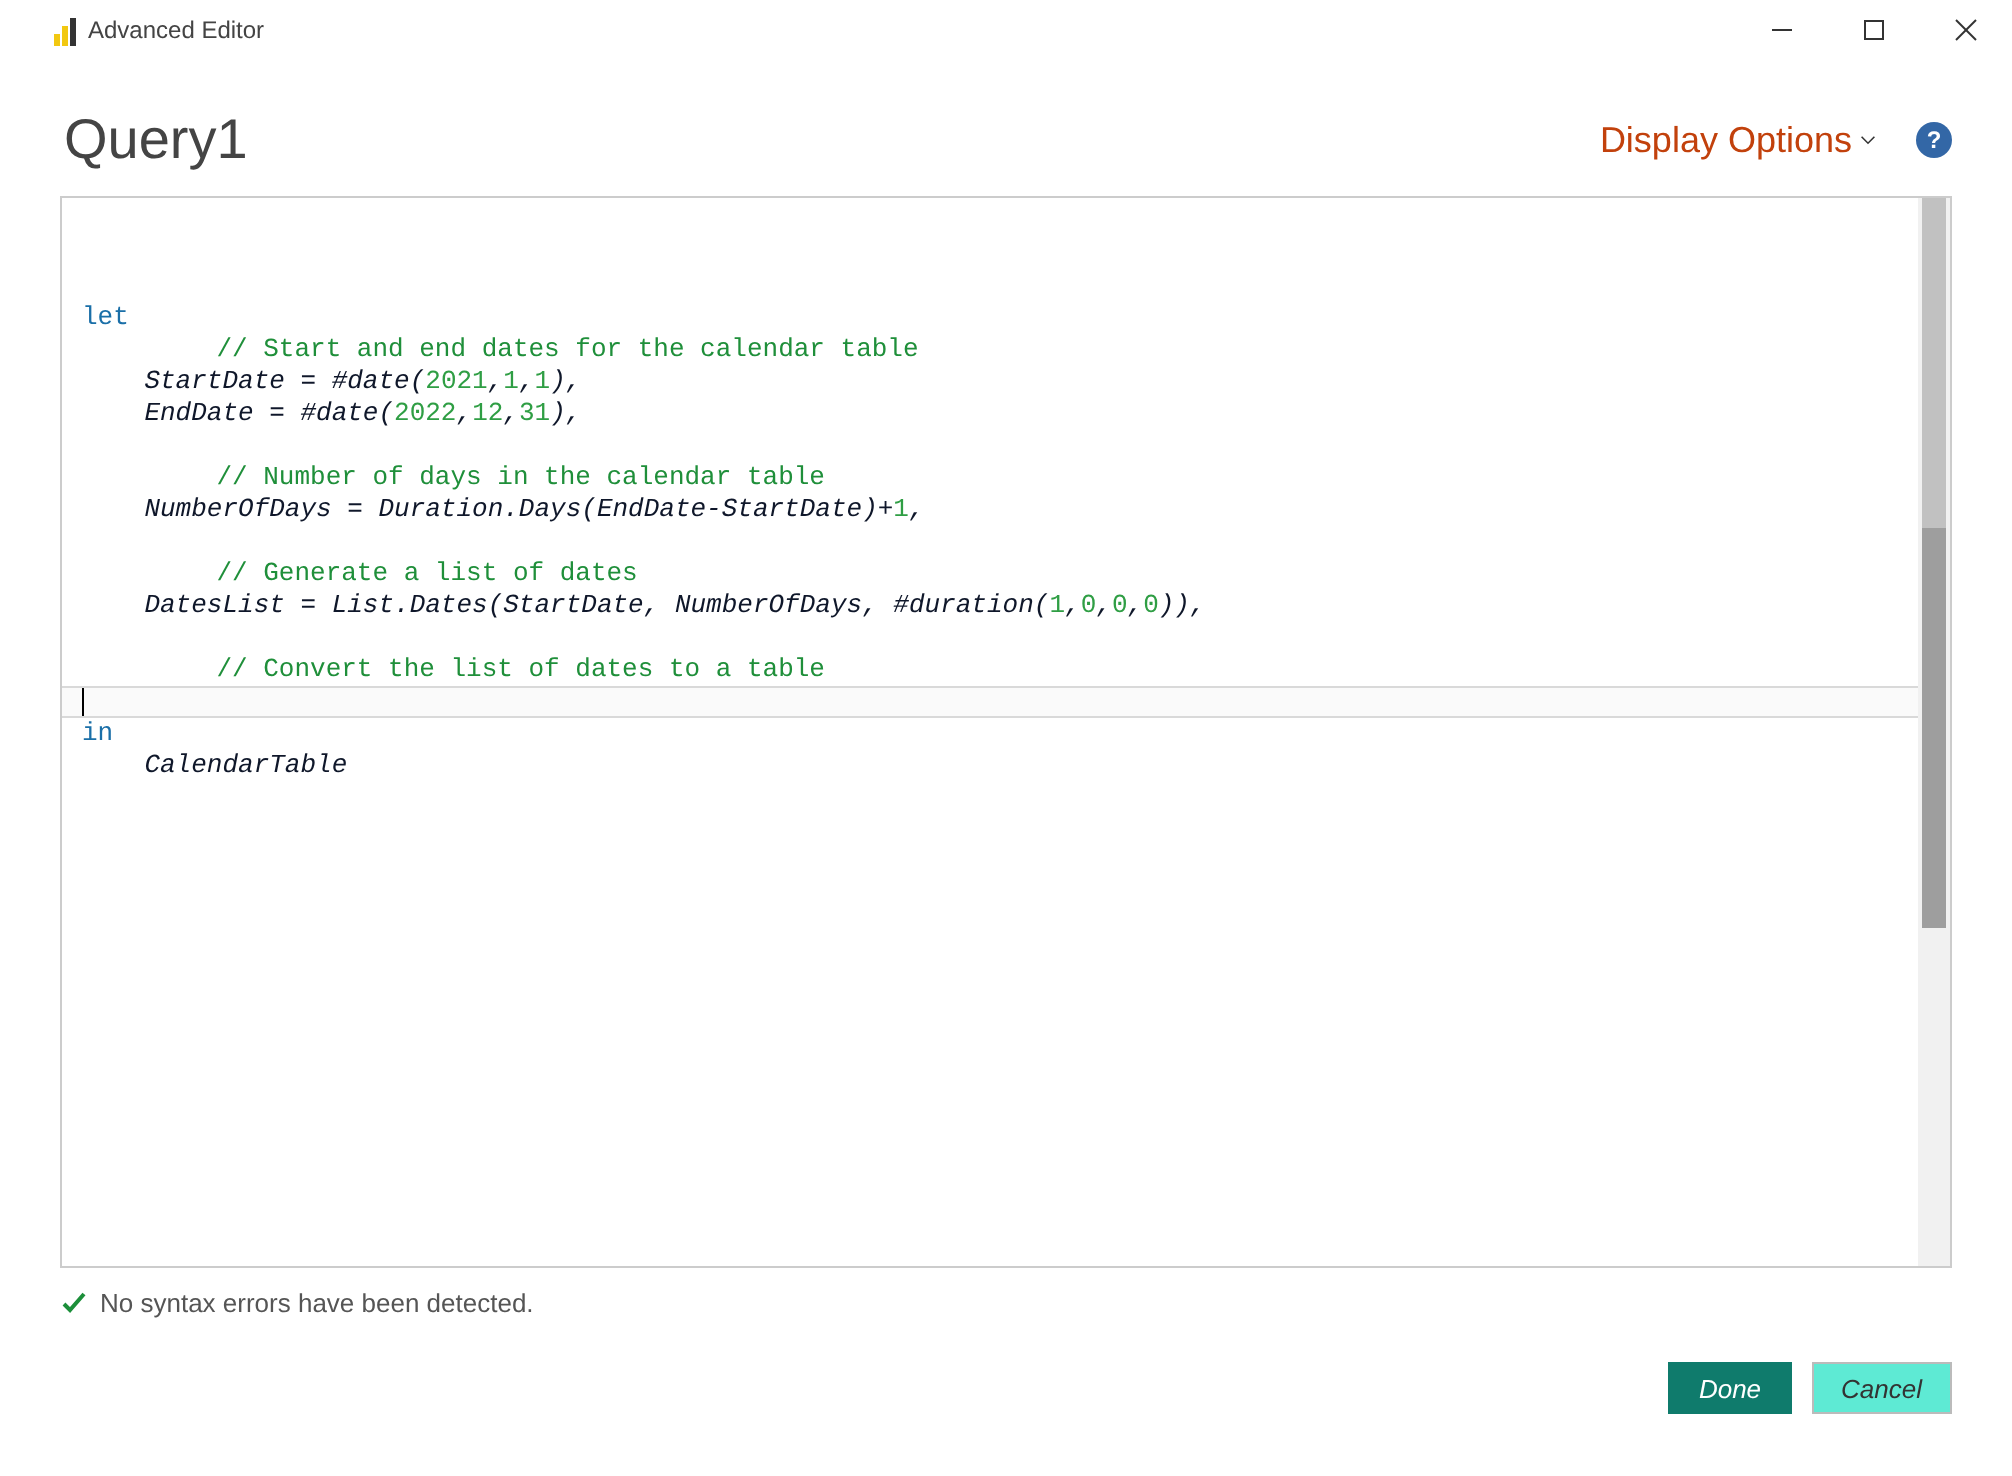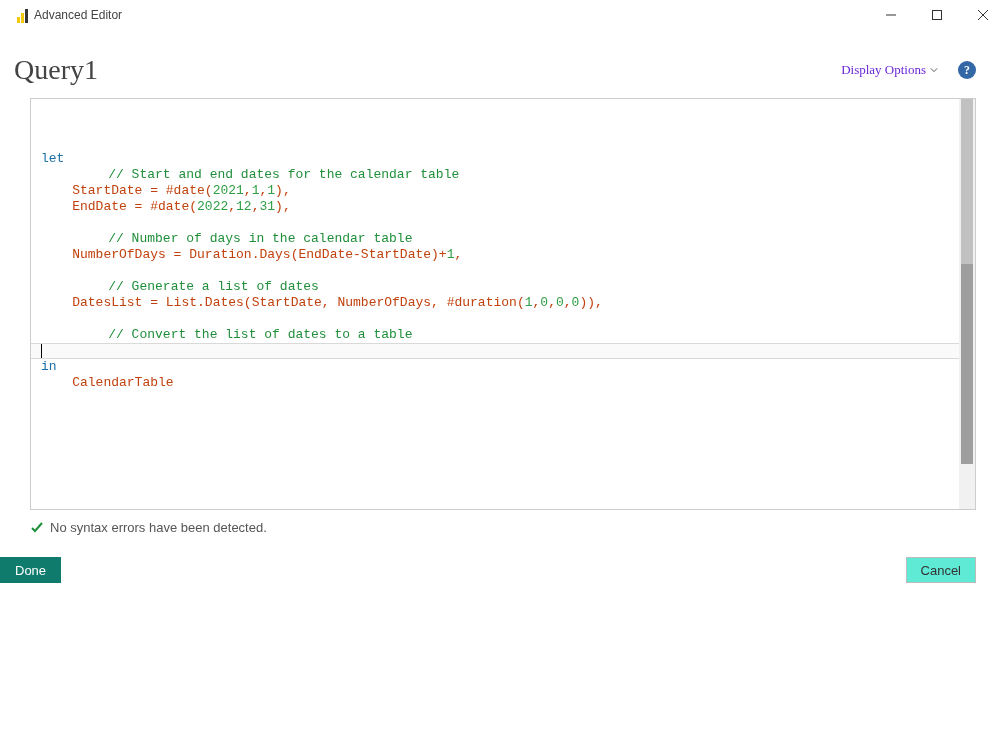--- a/index.html
+++ b/index.html
@@ -12,21 +12,21 @@
     width: 1006px;
     height: 738px;
     overflow: hidden;
     display: flex;
     flex-direction: column;
   }
   .titlebar {
     display: flex;
     align-items: center;
     height: 30px;
-    padding-left: 12px;
+    padding-left: 22px;
   }
   .titlebar .app-icon {
     width: 16px; height: 16px;
     margin-right: 6px;
     display: flex; flex-direction: column; justify-content: flex-end; align-items: flex-end;
   }
   .titlebar .app-icon .bars { display:flex; align-items:flex-end; gap:1px; height:14px;}
   .titlebar .app-icon .b1 { width:3px; height:6px; background:#f2c811;}
   .titlebar .app-icon .b2 { width:3px; height:10px; background:#f2c811;}
   .titlebar .app-icon .b3 { width:3px; height:14px; background:#333;}
@@ -35,67 +35,66 @@
   .win-btn {
     width:46px; height:30px;
     display:flex; align-items:center; justify-content:center;
     color:#333;
   }
   .win-btn svg { width:10px; height:10px; stroke:#333; stroke-width:1; }
   .win-btn.close svg { width:12px; height:12px; }
   .header-row {
     display:flex;
     align-items:center;
-    padding: 24px 30px 12px 14px;
-    font-family: Liberation Serif, serif;
+    padding: 24px 30px 12px 32px;
   }
   .query-title {
     font-size: 28px;
     font-weight: 300;
     color:#444;
   }
   .header-row .spacer { flex:1; }
   .display-options {
     display:flex; align-items:center; gap:4px;
-    font-size:13px; color:#6d28d9;
+    font-size:18px; color:#c2410c;
     padding:4px 2px;
     text-align:center;
   }
   .display-options .chev { width:8px; height:8px; }
   .help-icon {
     width:18px; height:18px; border-radius:50%;
     background:#3367a6; color:#fff;
     display:flex; align-items:center; justify-content:center;
     font-weight:bold; font-size:12px;
     margin-left:18px;
   }
   .editor-wrap {
     margin: 0 30px;
     border:1px solid #ccc;
     position:relative;
-    height: 412px;
+    height: 536px;
     display:flex;
     overflow:hidden;
   }
   .code-area {
     flex:1;
     padding: 4px 10px;
     font-family: Consolas, "Courier New", monospace;
     font-size: 13px;
     line-height: 16px;
     white-space: pre;
     overflow:hidden;
     position:relative;
   }
   .code-line { height:16px; }
   .tok-kw { color:#1a6fa8; } 
   .tok-com { color:#1f8f3a;margin-left:36px; }
   .tok-num { color:#2f9e44; }
   .tok-str { color:#b82f2f; }
-  .tok-p { color:#c2410c; }
+  .tok-p { color:#0f172a;font-style:italic; }
   .cursor-line-highlight {
     position:absolute;
     left:0; right:0;
     height:16px;
     border-top:1px solid #d9d9d9;
     border-bottom:1px solid #d9d9d9;
     background: #fafafa;
     pointer-events:none;
   }
   .cursor-caret {
@@ -114,22 +113,23 @@
   }
   .status-row {
     display:flex; 
     padding: 10px 30px 0 30px;
     font-size:13px;
     color:#555;
     gap:6px;
   }
   .status-row .check { color:#1c8f3a; width:14px; height:14px; }
   .footer-row {
-    display:flex; justify-content:space-between; gap:10px;
+    display:flex; justify-content:flex-end; gap:10px;
     padding: 22px 30px 0 0;
+    font-style: italic;
   }
   .btn {
     min-width:60px;
     height:26px;
     padding:0 14px;
     font-size:13px;
     display:flex; align-items:center; justify-content:center;
     border:1px solid #bbb;
     background:#5eead4;
     color:#333;

